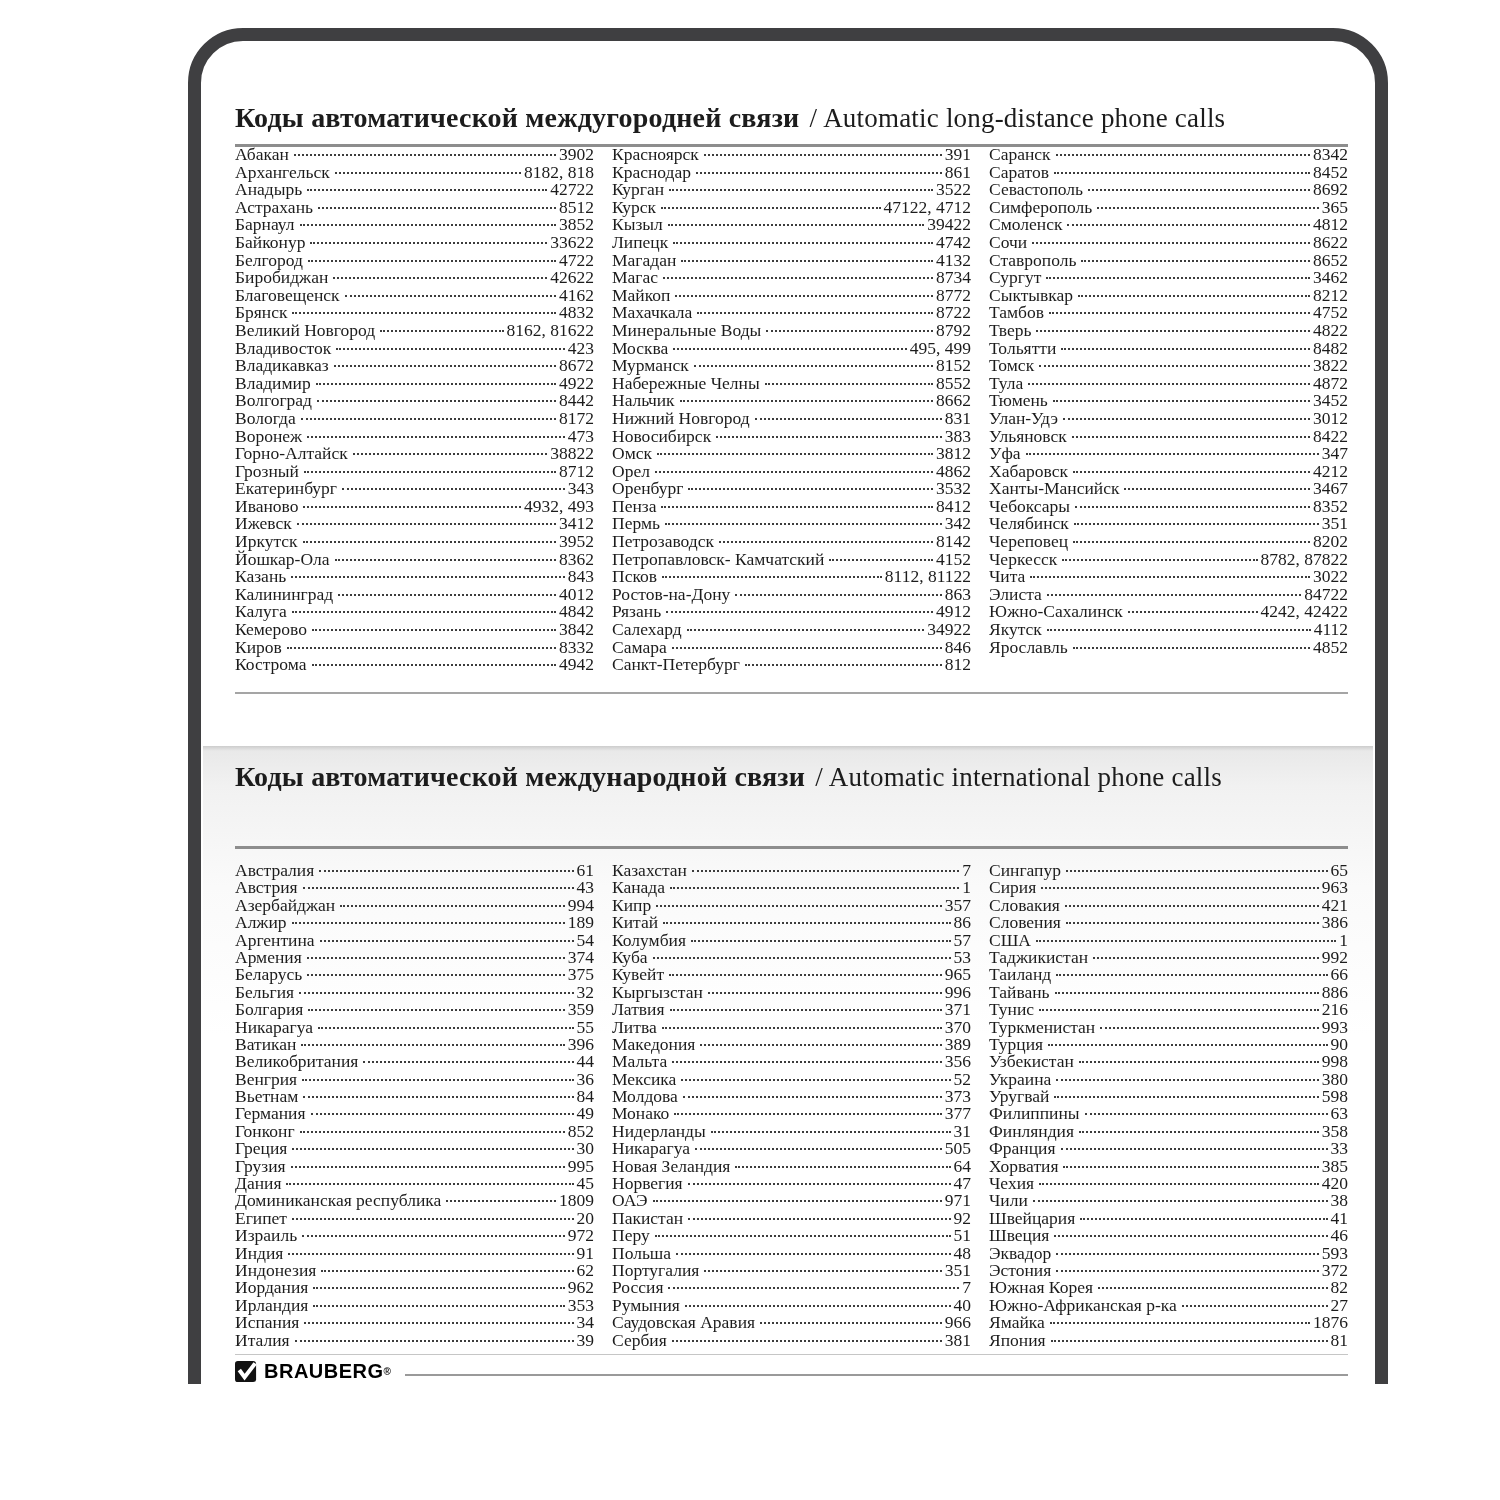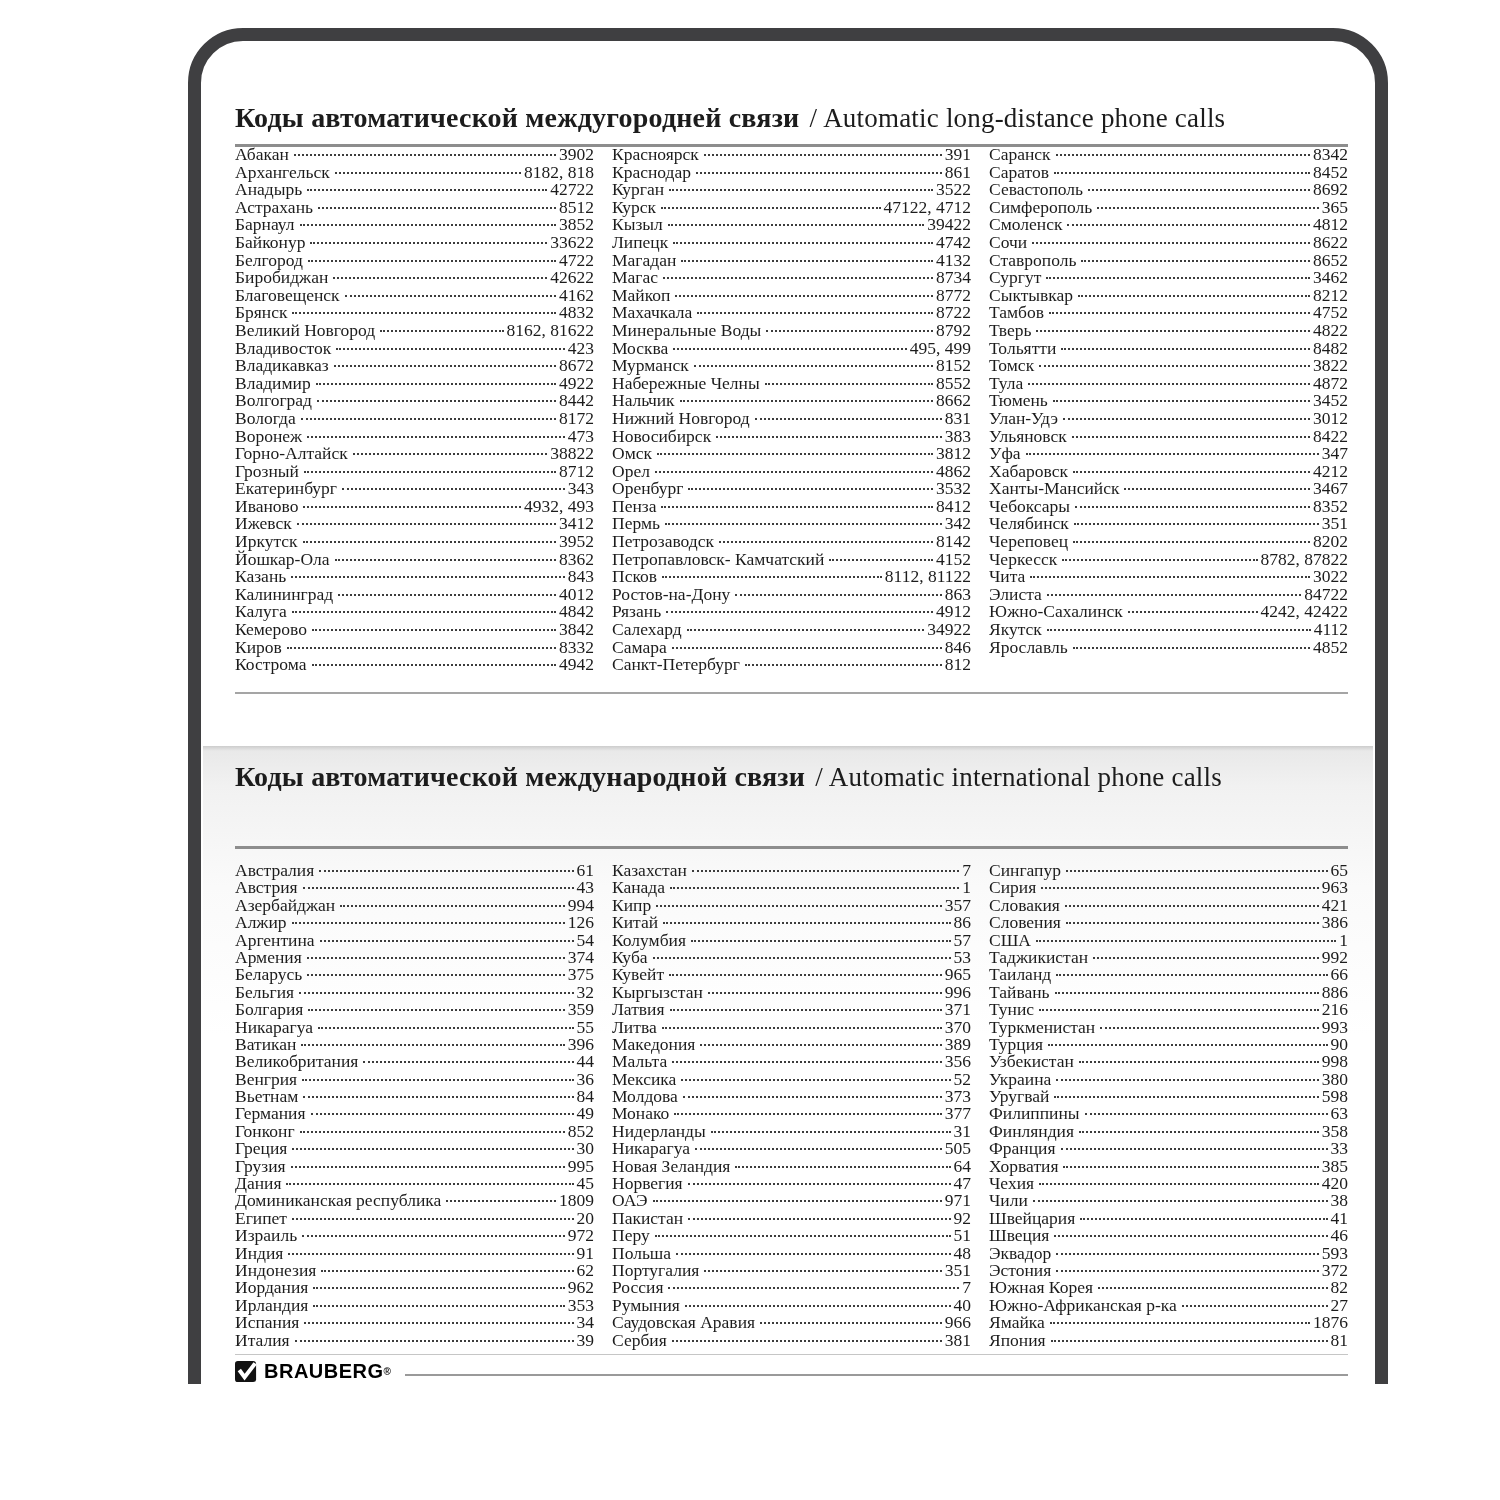--- a/index.html
+++ b/index.html
@@ -520,21 +520,21 @@
             <span class="code">43</span>
           </div>
           <div class="row">
             <span class="nm">Азербайджан</span>
             <span class="dots"></span>
             <span class="code">994</span>
           </div>
           <div class="row">
             <span class="nm">Алжир</span>
             <span class="dots"></span>
-            <span class="code">126</span>
+            <span class="code">189</span>
           </div>
           <div class="row">
             <span class="nm">Аргентина</span>
             <span class="dots"></span>
             <span class="code">54</span>
           </div>
           <div class="row">
             <span class="nm">Армения</span>
             <span class="dots"></span>
             <span class="code">374</span>

